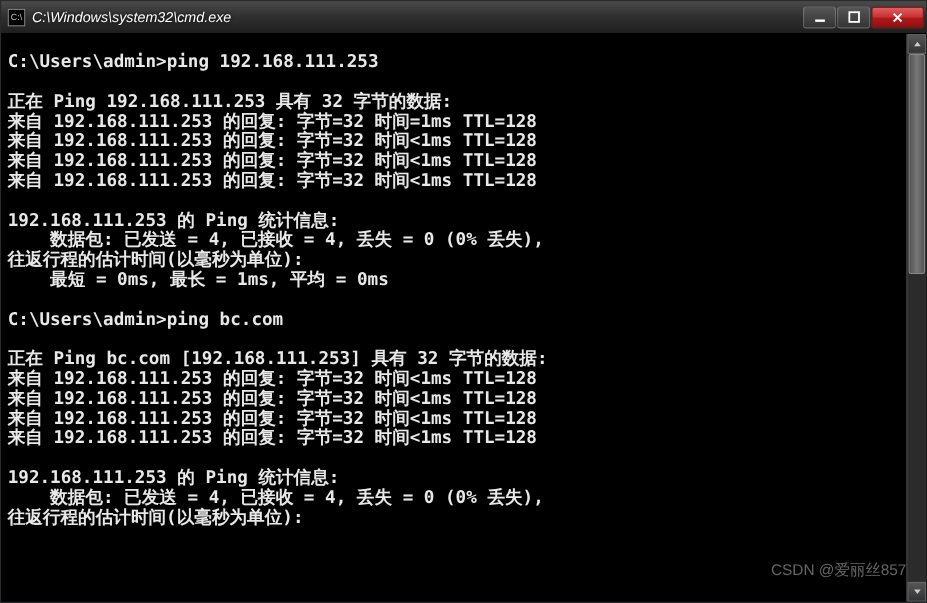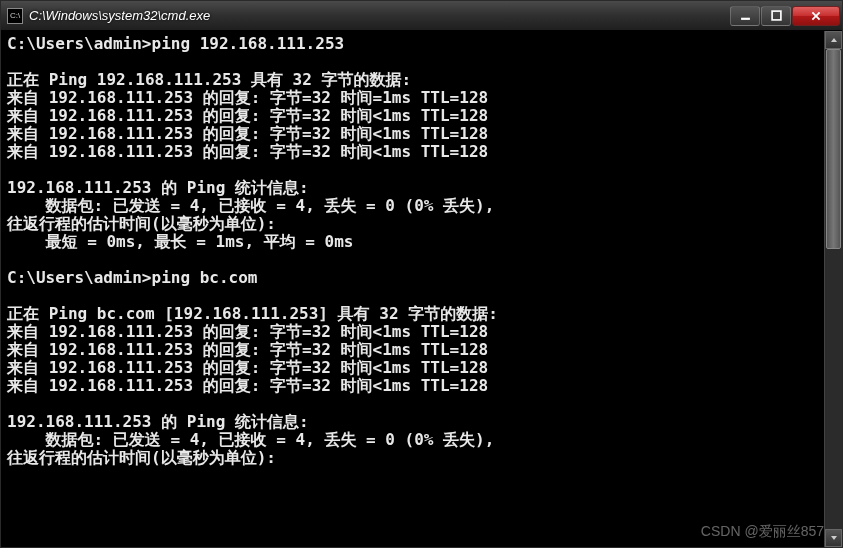--- a/index.html
+++ b/index.html
@@ -66,21 +66,21 @@
   }
   .win-btn.min svg, .win-btn.max svg { width: 11px; height: 11px; }
   .win-btn.close {
     width: 48px;
     background: linear-gradient(to bottom, #e06060 0%, #c83030 48%, #b01818 52%, #901010 100%);
     border-color: #702020;
   }
   .terminal {
     flex: 1;
     background: #000;
-    padding: 4px 6px;
+    padding: 16px 6px;
     overflow: hidden;
     position: relative;
   }
   .terminal pre {
     font-family: "NSimSun", "SimSun", "Consolas", monospace;
     font-size: 16px;
     line-height: 18px;
     color: #e8e8e8;
     white-space: pre;
     font-weight: bold;
@@ -111,21 +111,21 @@
     position: absolute;
     top: 0; left: 1px; right: 1px;
     height: 200px;
     background: linear-gradient(to right,#555,#777,#555);
     border: 1px solid #888;
     border-radius: 2px;
   }
   .watermark {
     position: absolute;
     right: 18px;
-    bottom: 6px;
+    bottom: 19px;
     color: rgba(200,200,200,0.5);
     font-size: 14px;
     font-family: sans-serif;
     pointer-events: none;
   }
 </style>
 </head>
 <body>
 
 <div class="window">

